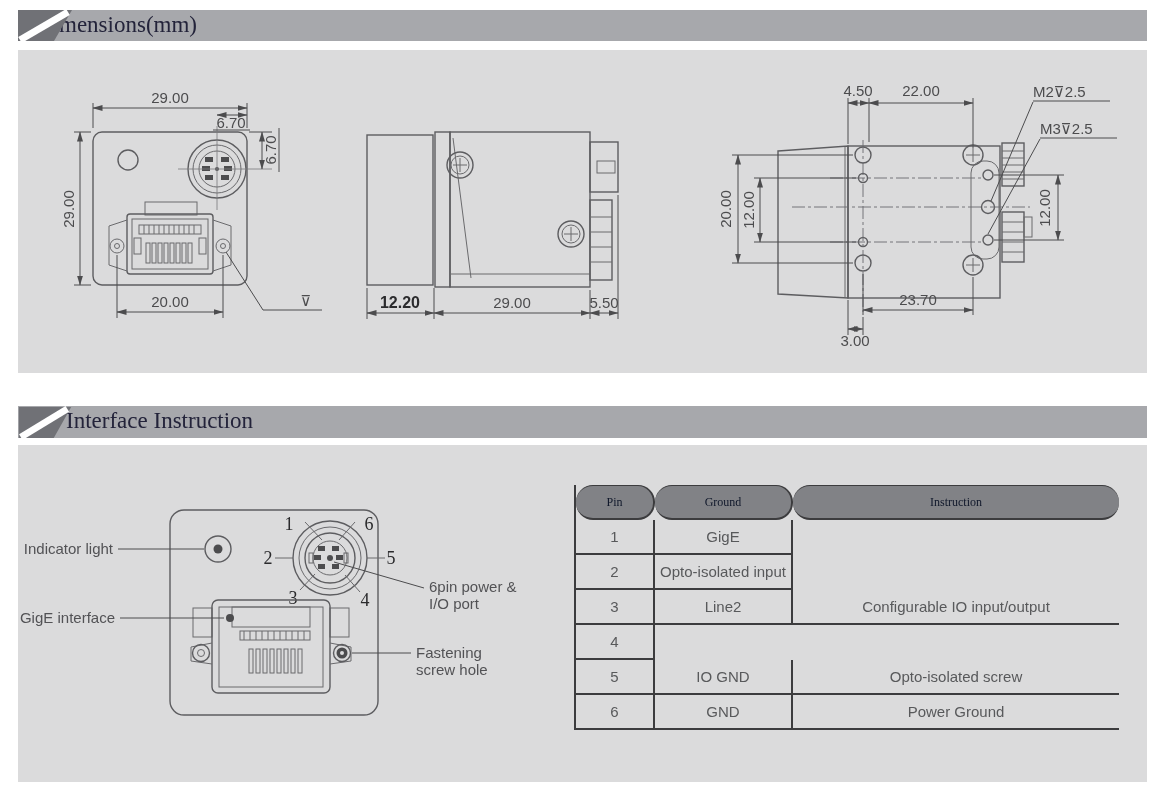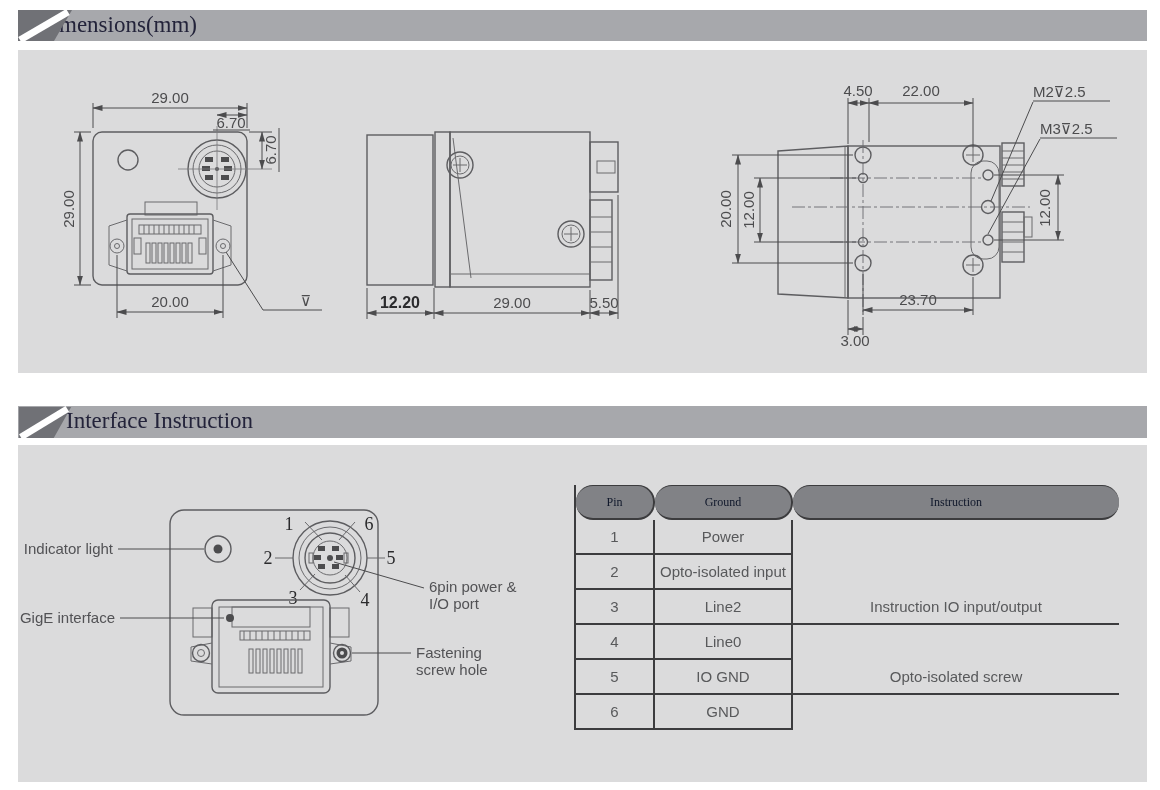--- a/index.html
+++ b/index.html
@@ -368,39 +368,39 @@
   </svg>
 
   <div id="pinTable">
     <div class="trow head">
       <div class="cell">Pin</div>
       <div class="cell">Ground</div>
       <div class="cell">Instruction</div>
     </div>
     <div class="trow">
       <div class="cell">1</div>
-      <div class="cell">Power</div>
+      <div class="cell">GigE</div>
     </div>
     <div class="trow">
       <div class="cell">2</div>
       <div class="cell">Opto-isolated input</div>
     </div>
     <div class="trow">
       <div class="cell">3</div>
       <div class="cell">Line2</div>
-      <div class="cell">Instruction IO input/output</div>
+      <div class="cell">Configurable IO input/output</div>
     </div>
     <div class="trow">
       <div class="cell">4</div>
-      <div class="cell">Line0</div>
     </div>
     <div class="trow">
       <div class="cell">5</div>
       <div class="cell">IO GND</div>
       <div class="cell">Opto-isolated screw</div>
     </div>
     <div class="trow">
       <div class="cell">6</div>
       <div class="cell">GND</div>
+      <div class="cell">Power Ground</div>
     </div>
   </div>
 
 </div>
 
 </body></html>

